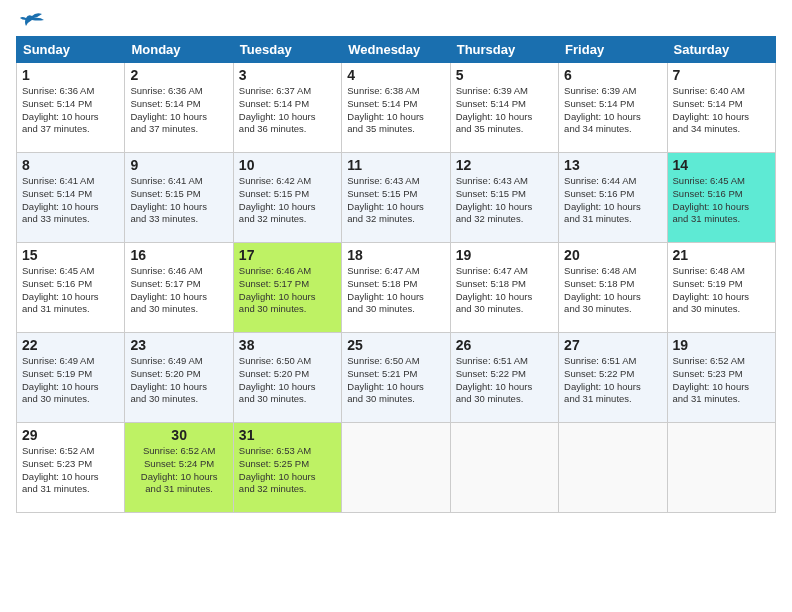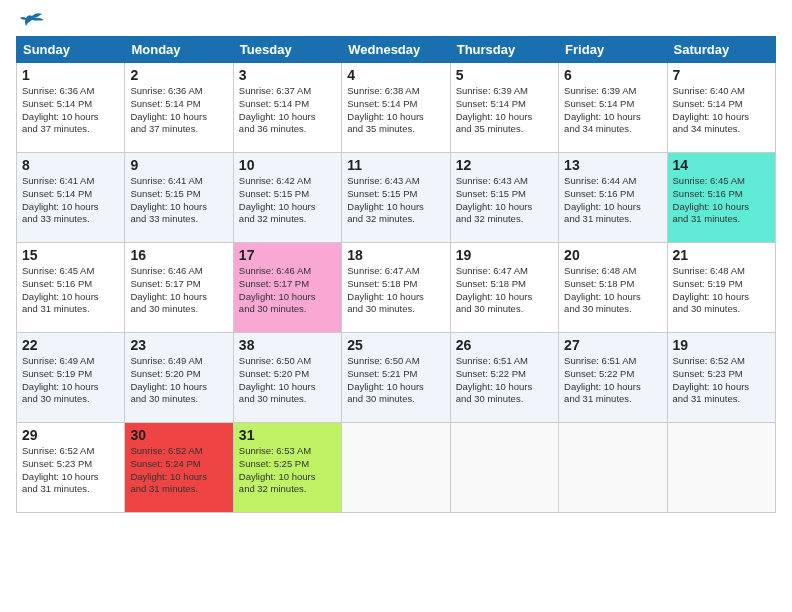--- a/index.html
+++ b/index.html
@@ -223,21 +223,21 @@
 Daylight: 10 hours
 and 31 minutes.</div>
         </td>
         <td style="background: rgb(255, 255, 255);">
           <span class="day-num">16</span>
           <div class="day-info" style="white-space: pre-line;">Sunrise: 6:46 AM
 Sunset: 5:17 PM
 Daylight: 10 hours
 and 30 minutes.</div>
         </td>
-        <td style="background: #f9a8d4;">
+        <td style="background: #bef264;">
           <span class="day-num">17</span>
           <div class="day-info" style="white-space: pre-line;">Sunrise: 6:46 AM
 Sunset: 5:17 PM
 Daylight: 10 hours
 and 30 minutes.</div>
         </td>
         <td style="background: rgb(255, 255, 255);">
           <span class="day-num">18</span>
           <div class="day-info" style="white-space: pre-line;">Sunrise: 6:47 AM
 Sunset: 5:18 PM
@@ -318,21 +318,21 @@
         </td>
       </tr>
       <tr>
         <td style="background: rgb(255, 255, 255);">
           <span class="day-num">29</span>
           <div class="day-info" style="white-space: pre-line;">Sunrise: 6:52 AM
 Sunset: 5:23 PM
 Daylight: 10 hours
 and 31 minutes.</div>
         </td>
-        <td style="background: #ef4444;">
+        <td style="background: #bef264; text-align: center;">
           <span class="day-num">30</span>
           <div class="day-info" style="white-space: pre-line;">Sunrise: 6:52 AM
 Sunset: 5:24 PM
 Daylight: 10 hours
 and 31 minutes.</div>
         </td>
         <td style="background: #bef264;">
           <span class="day-num">31</span>
           <div class="day-info" style="white-space: pre-line;">Sunrise: 6:53 AM
 Sunset: 5:25 PM

